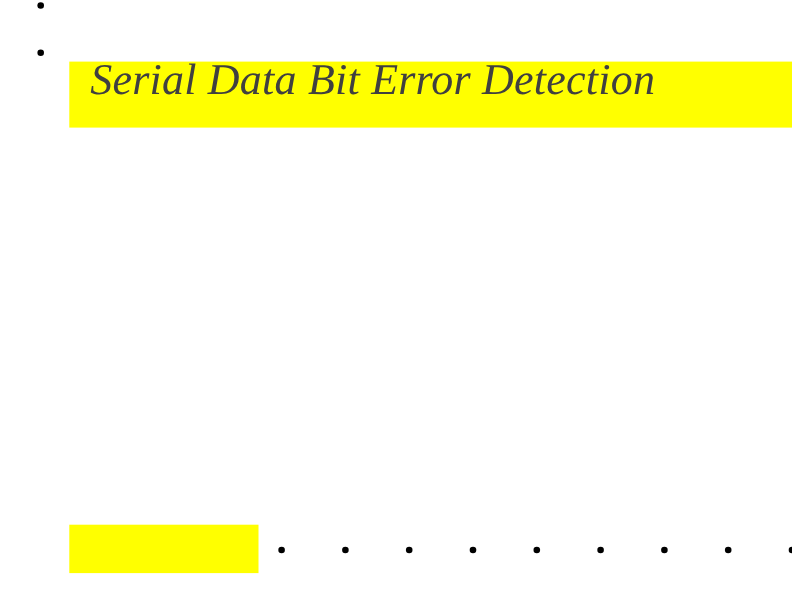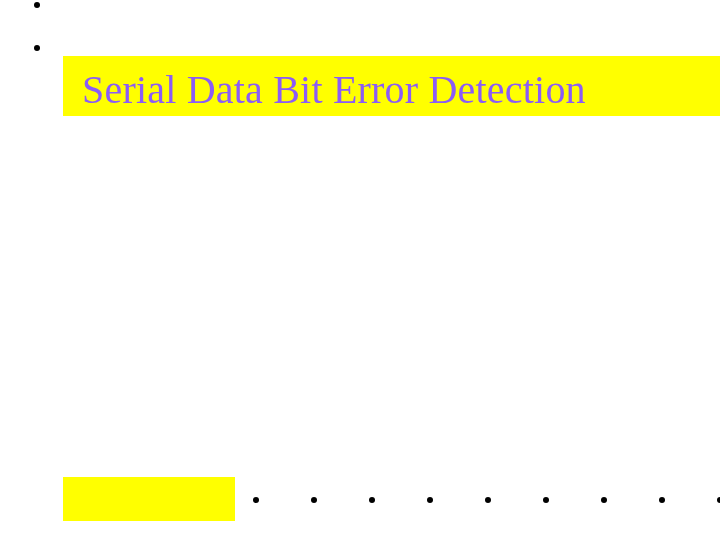--- a/index.html
+++ b/index.html
@@ -21,25 +21,26 @@
     position: absolute;
     left: 63px;
     top: 56px;
     width: 657px;
     height: 60px;
     background: #ffff00;
   }
   .title-text {
     position: absolute;
     left: 82px;
-    top: 66px;
+    top: 48px;
     font-size: 40px;
-    color: #8b5cf6;
+    color: #404040;
     white-space: nowrap;
     letter-spacing: 0.2px;
+    font-style: italic;
   }
   .bottom-bar {
     position: absolute;
     left: 63px;
     top: 477px;
     width: 172px;
     height: 44px;
     background: #ffff00;
   }
   .dot {

